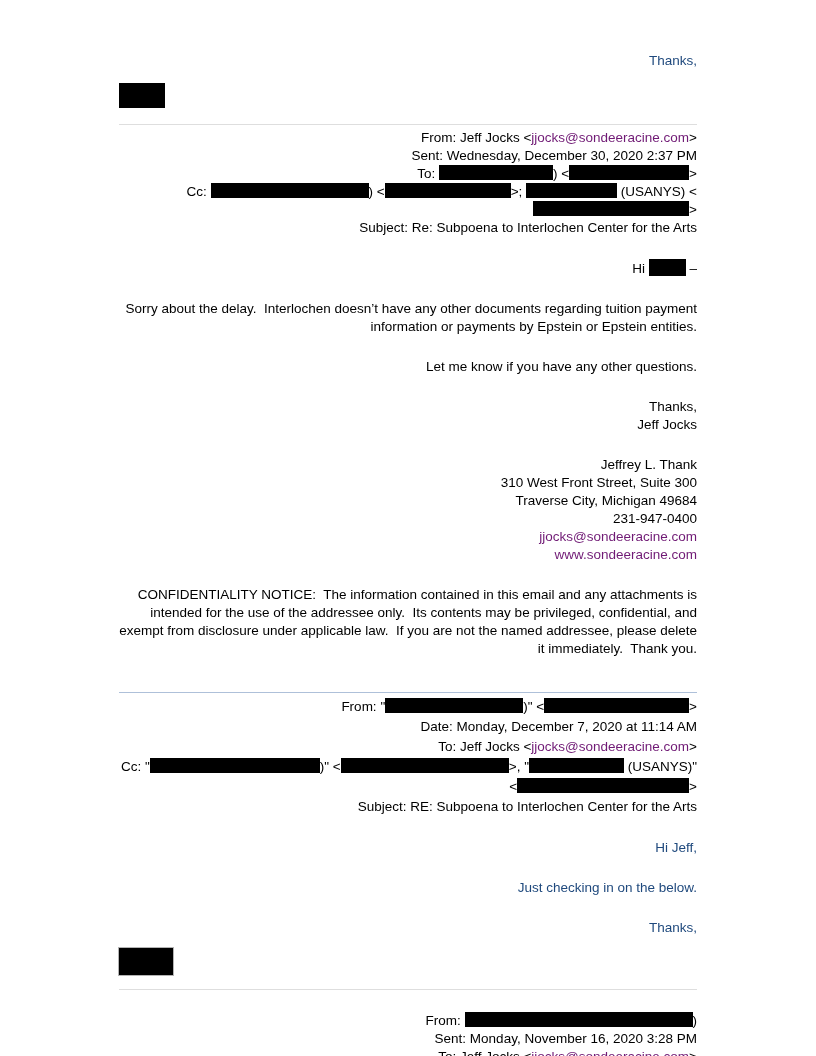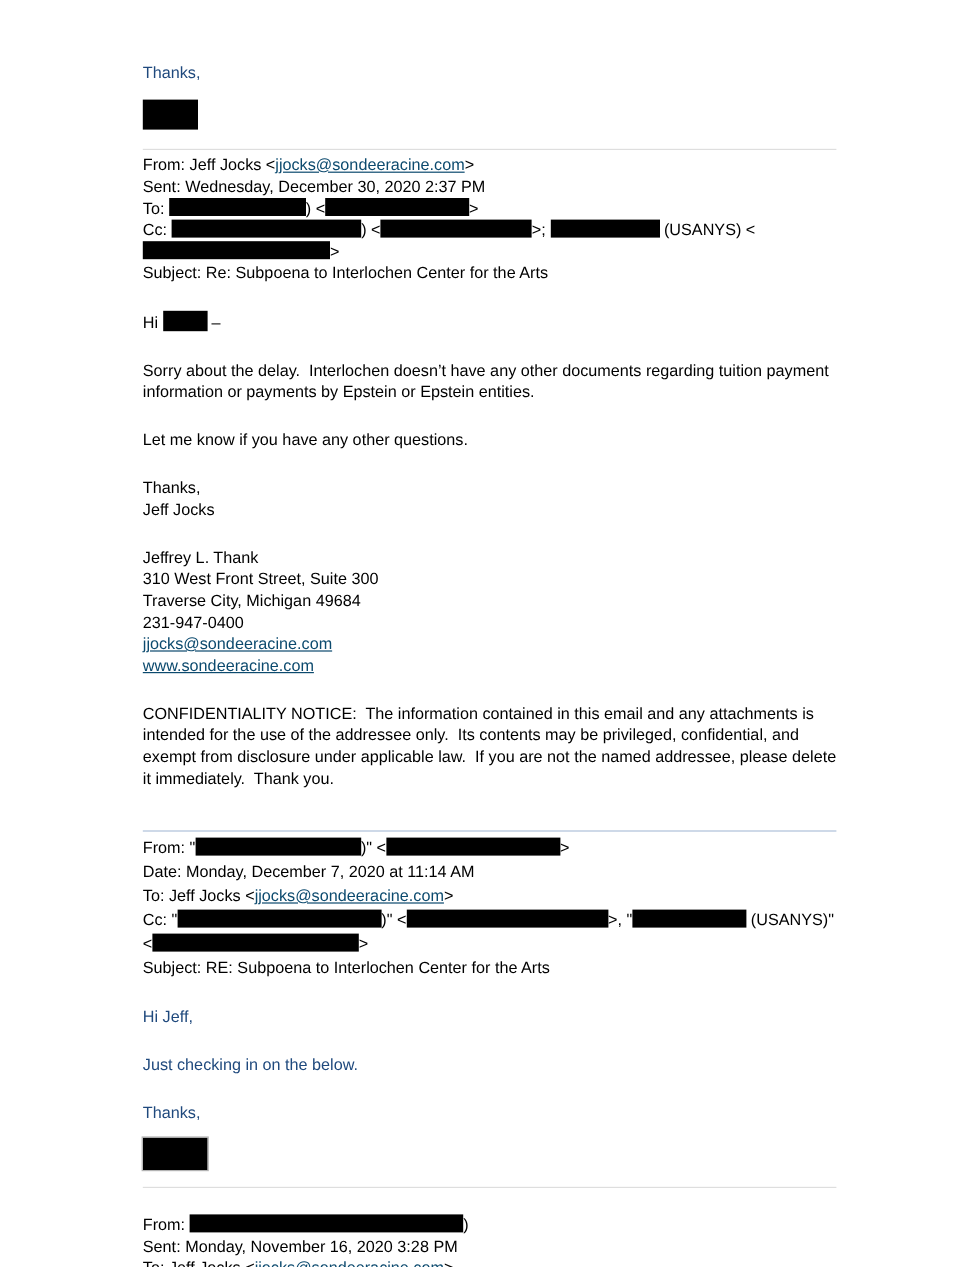--- a/index.html
+++ b/index.html
@@ -6,27 +6,28 @@
   html,body { background:#fff; }
   .page {
     position:relative;
     width:688px; height:1056px;
     margin:0 auto;
     background:#ffffff;
     font-family:"Liberation Sans", sans-serif;
     font-size:13.5px;
     color:#000;
     overflow:hidden;
+    text-align:right;
   }
   .content { padding:52px 55px 0 55px; }
   .line, .para { white-space:pre-wrap; line-height:18px; }
   .para { max-width:706px; }
   b { font-weight:normal; }
   .blue { color:#1F497D; }
-  a.lnk { color:#0c4a6e; text-decoration:underline; cursor:pointer; }
+  a.lnk { color:#701a75; cursor:pointer; }
   .hr-gray { border:none; border-top:1px solid #dedede; height:0; margin:0; }
   .hr-blue { border:none; border-top:1.5px solid #aec0d9; height:0; margin:0; }
   
   .rx { display:inline-block; background:#000; height:15px; vertical-align:-2px; }
   .rx-block { display:block; background:#000; }
   .boxA { width:46px; height:25px; margin-top:13px; }
   .boxB { width:54px; height:27px; margin-top:11px; outline:1px solid #b3b3b3; }
   .hi-box { width:37px; height:17px; vertical-align:-3px; }
   
   .hdr1 .line { line-height:18px; }

